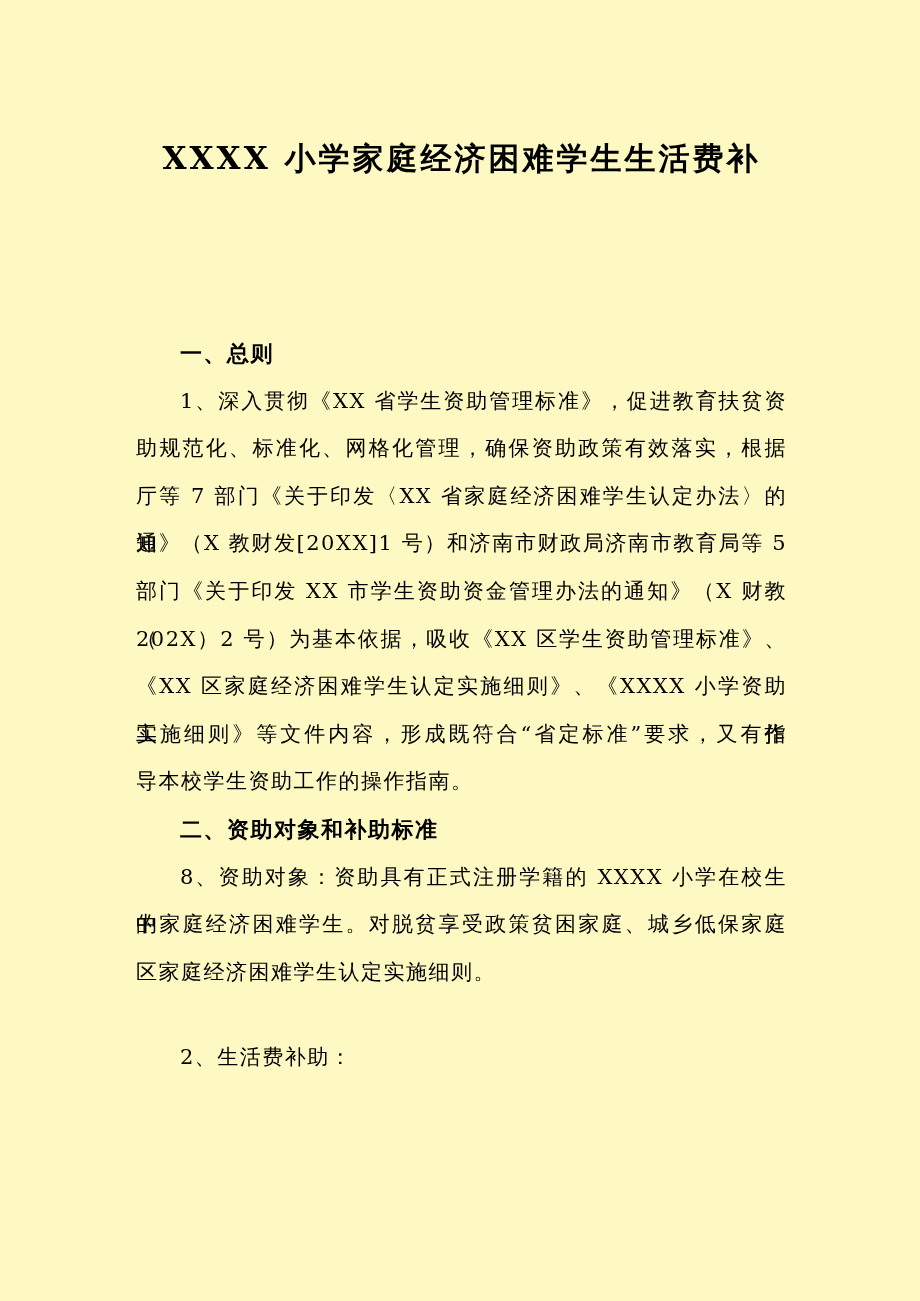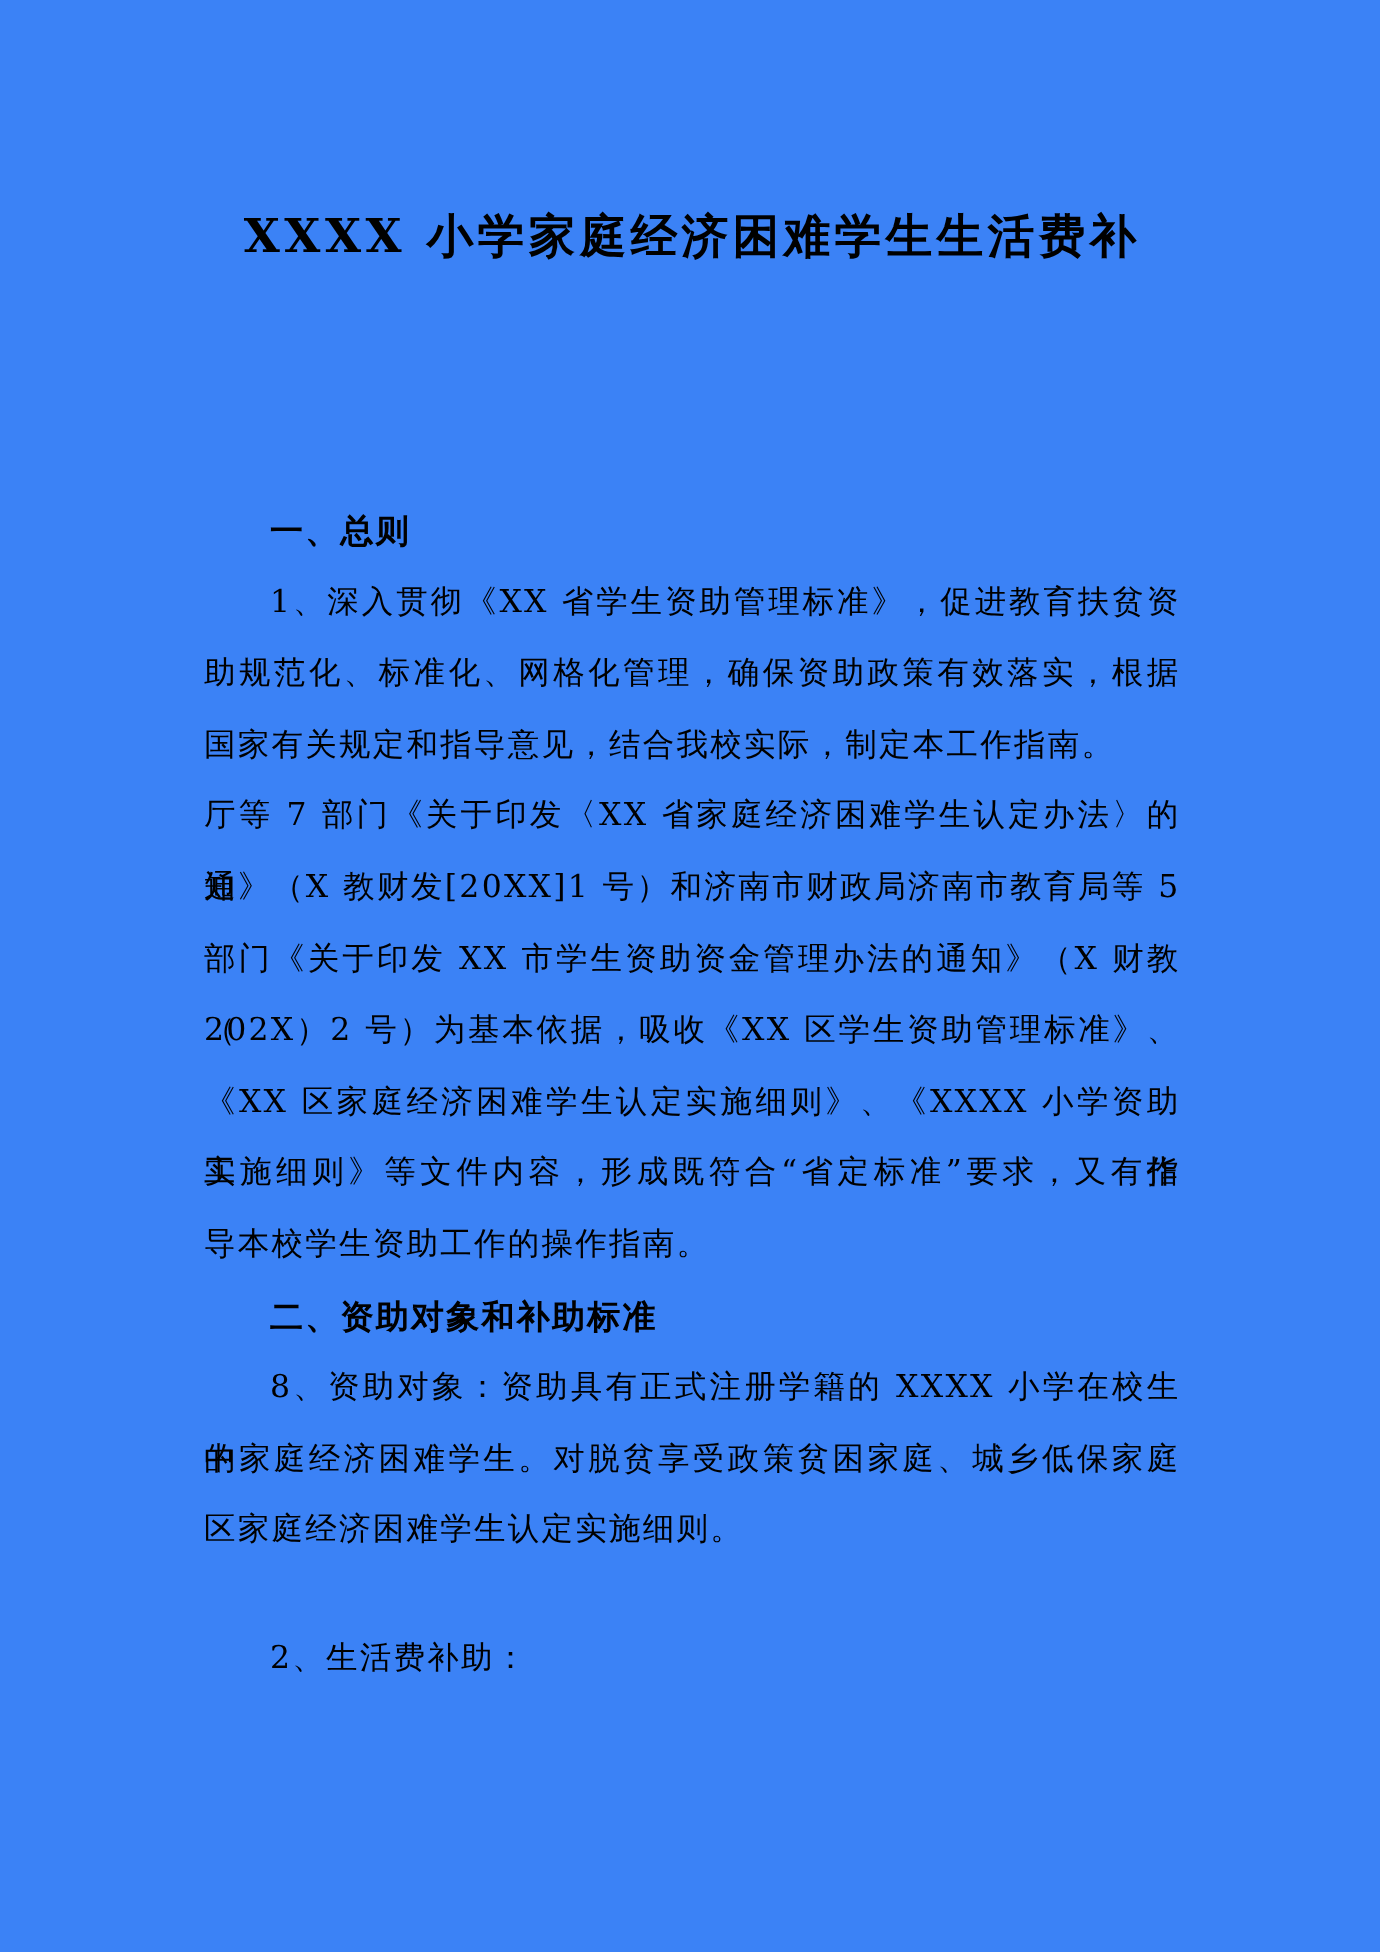--- a/index.html
+++ b/index.html
@@ -4,21 +4,21 @@
 <style>
   html, body {
     margin: 0;
     padding: 0;
     background: #ffffff;
   }
   .page {
     position: relative;
     width: 920px;
     height: 1301px;
-    background: #3b82f6;
+    background: #fef9c3;
     color: #000000;
     font-family: "DejaVu Serif", "Liberation Serif", serif;
     overflow: hidden;
   }
   .title-block {
     position: absolute;
     top: 115px;
     left: 136px;
     width: 651px;
     text-align: center;
@@ -68,21 +68,20 @@
 <body>
 
 <div class="page">
   <div class="title-block">
     <div class="title-line">XXXX 小学家庭经济困难学生生活费补</div>
   </div>
   <div class="body-flow">
       <div class="line heading indent">一、总则</div>
       <div class="line fill indent">1、深入贯彻《XX 省学生资助管理标准》，促进教育扶贫资</div>
       <div class="line fill">助规范化、标准化、网格化管理，确保资助政策有效落实，根据</div>
-      <div class="line plain">国家有关规定和指导意见，结合我校实际，制定本工作指南。</div>
       <div class="line fill">厅等 7 部门《关于印发〈XX 省家庭经济困难学生认定办法〉的通</div>
       <div class="line fill">知》（X 教财发[20XX]1 号）和济南市财政局济南市教育局等 5</div>
       <div class="line fill">部门《关于印发 XX 市学生资助资金管理办法的通知》（X 财教（</div>
       <div class="line fill">202X）2 号）为基本依据，吸收《XX 区学生资助管理标准》、</div>
       <div class="line fill">《XX 区家庭经济困难学生认定实施细则》、《XXXX 小学资助工作</div>
       <div class="line fill">实施细则》等文件内容，形成既符合“省定标准”要求，又有指</div>
       <div class="line plain">导本校学生资助工作的操作指南。</div>
       <div class="line heading indent">二、资助对象和补助标准</div>
       <div class="line fill indent">8、资助对象：资助具有正式注册学籍的 XXXX 小学在校生中</div>
       <div class="line fill">的家庭经济困难学生。对脱贫享受政策贫困家庭、城乡低保家庭</div>

